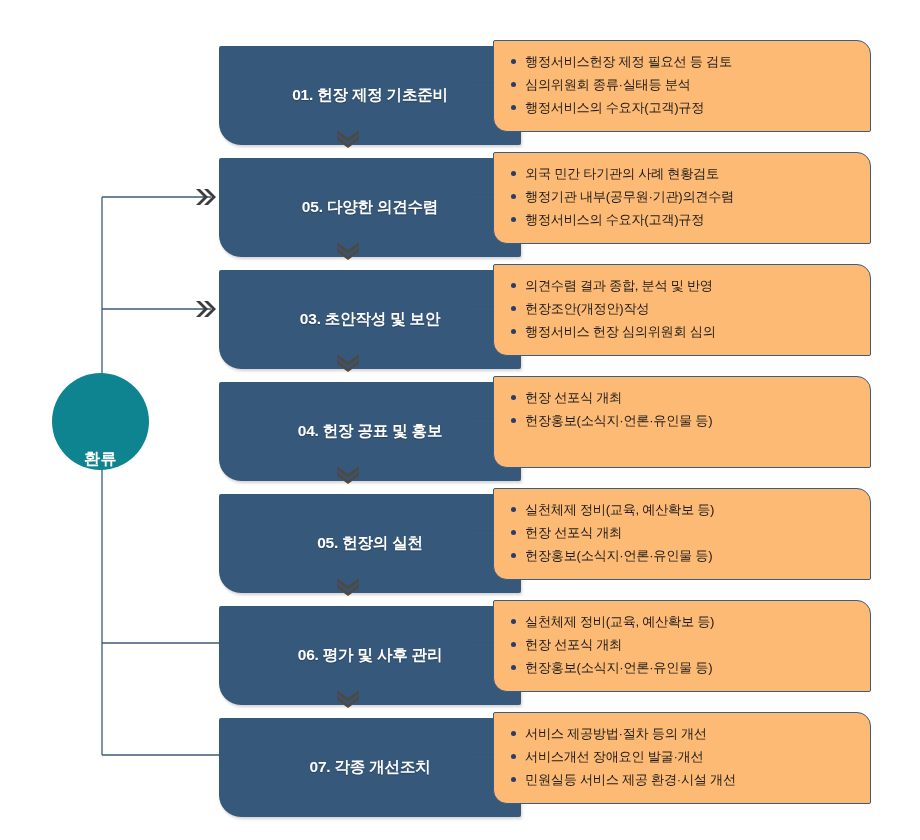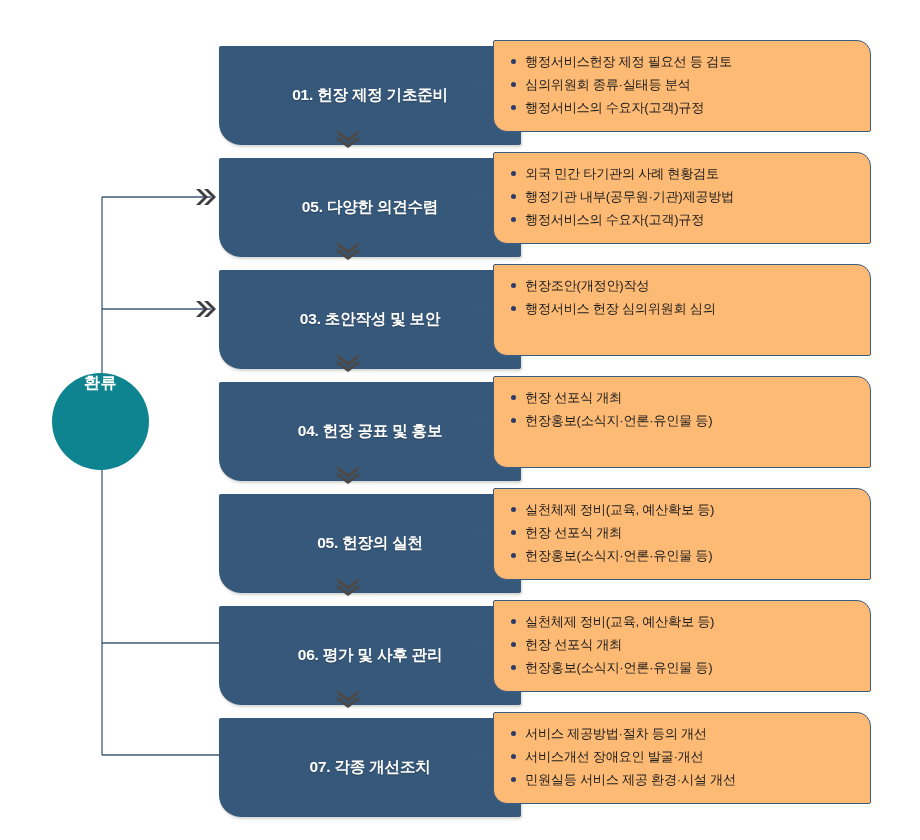--- a/index.html
+++ b/index.html
@@ -37,21 +37,21 @@
   #feedback-circle {
     position: absolute;
     left: 52px;
     top: 373px;
     width: 97px;
     height: 97px;
     border-radius: 50%;
     background: #0e8490;
     z-index: 3;
     display: flex;
-    align-items: flex-start;
+    align-items: flex-end;
     justify-content: center;
   }
   #feedback-circle .circle-label {
     color: #ffffff;
     font-size: 16px;
     font-weight: bold;
     letter-spacing: 0.5px;
   }
 
   
@@ -206,40 +206,41 @@
   </div>
 
   <div class="flow-row" style="top:148px;">
     <div class="step-box">
       <span class="step-title">05. 다양한 의견수렴</span>
     </div>
     <div class="row-link"></div>
     <div class="detail-box">
       <ul>
         <li><span class="bullet-dot"></span><span>외국 민간 타기관의 사례 현황검토</span></li>
-        <li><span class="bullet-dot"></span><span>행정기관 내부(공무원·기관)제공방법</span></li>
+        <li><span class="bullet-dot"></span><span>행정기관 내부(공무원·기관)의견수렴</span></li>
         <li><span class="bullet-dot"></span><span>행정서비스의 수요자(고객)규정</span></li>
       </ul>
     </div>
   </div>
 
   <div class="chevron-down" style="top:239px;">
     <svg width="30" height="22" viewBox="0 0 30 22">
       <path d="M 4 3 L 15 11 L 26 3 L 26 7 L 15 15 L 4 7 Z" fill="#4a4a4a"></path>
       <path d="M 4 9 L 15 17 L 26 9 L 26 13 L 15 21 L 4 13 Z" fill="#4a4a4a"></path>
     </svg>
   </div>
 
   <div class="flow-row" style="top:260px;">
     <div class="step-box">
       <span class="step-title">03. 초안작성 및 보안</span>
     </div>
     <div class="row-link"></div>
     <div class="detail-box">
       <ul>
+        <li><span class="bullet-dot"></span><span>의견수렴 결과 종합, 분석 및 반영</span></li>
         <li><span class="bullet-dot"></span><span>헌장조안(개정안)작성</span></li>
         <li><span class="bullet-dot"></span><span>행정서비스 헌장 심의위원회 심의</span></li>
       </ul>
     </div>
   </div>
 
   <div class="chevron-down" style="top:351px;">
     <svg width="30" height="22" viewBox="0 0 30 22">
       <path d="M 4 3 L 15 11 L 26 3 L 26 7 L 15 15 L 4 7 Z" fill="#4a4a4a"></path>
       <path d="M 4 9 L 15 17 L 26 9 L 26 13 L 15 21 L 4 13 Z" fill="#4a4a4a"></path>

